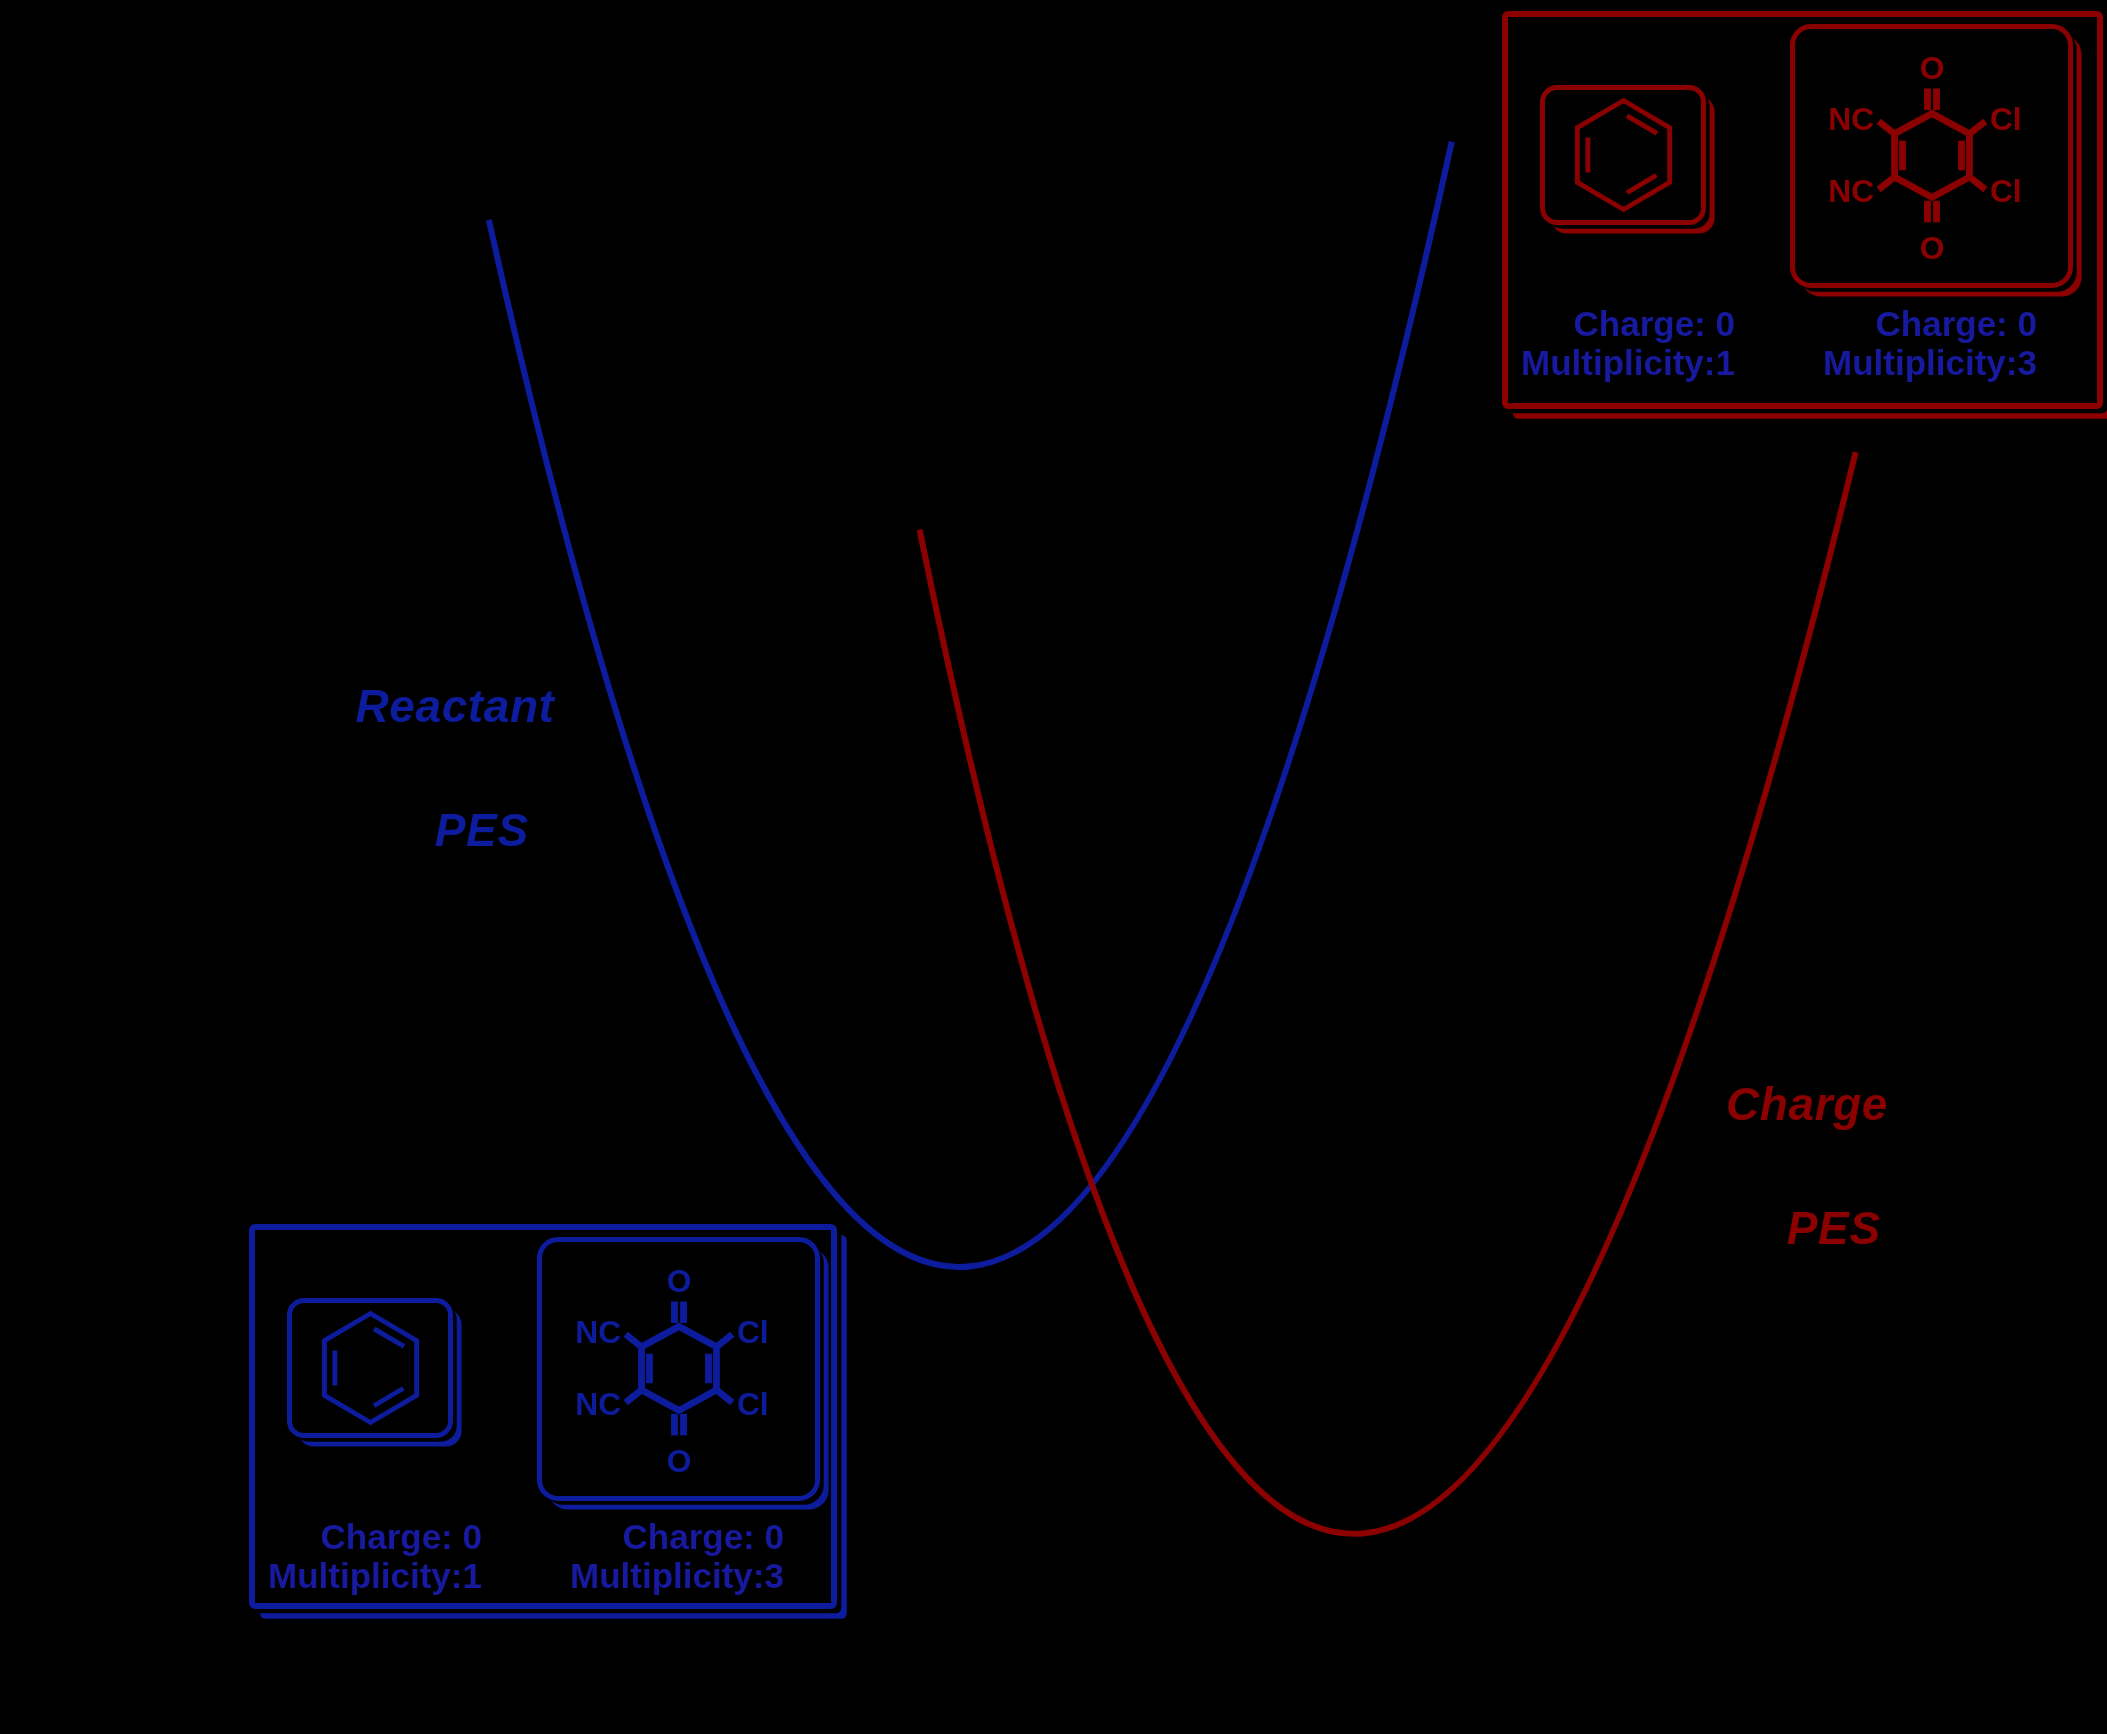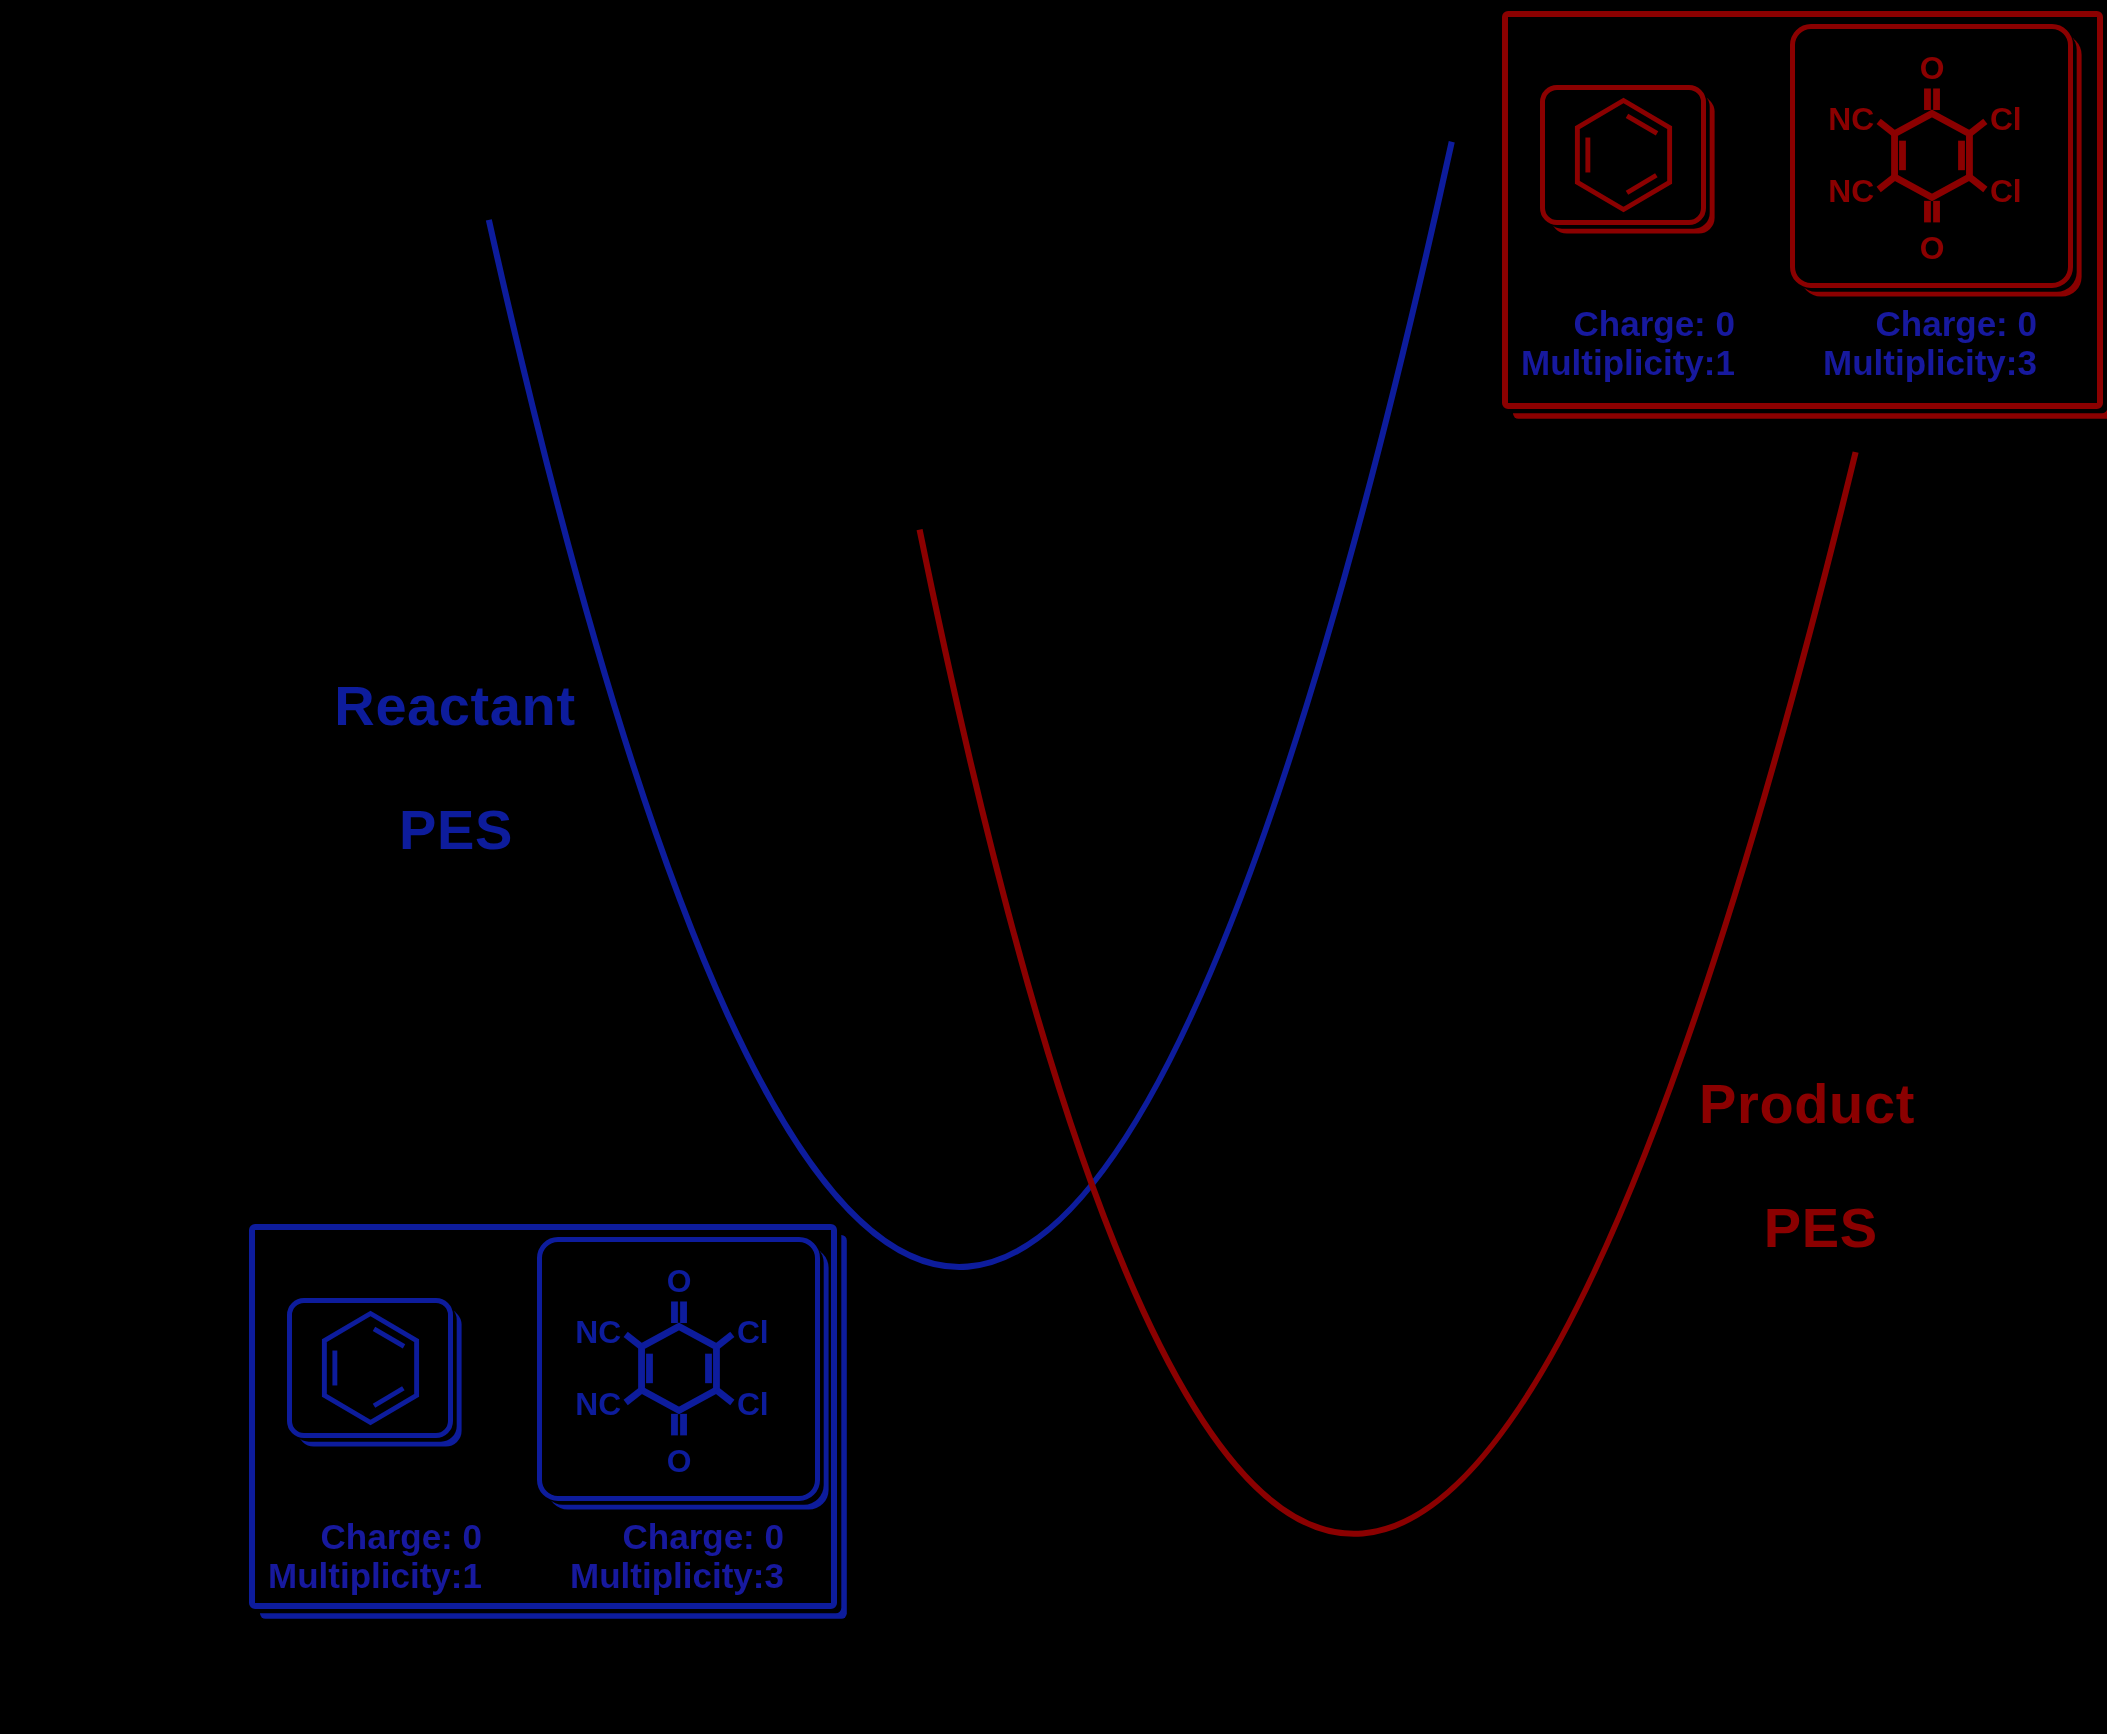--- a/index.html
+++ b/index.html
@@ -18,24 +18,26 @@
     left: 0; top: 0;
     width: 2108px; height: 1734px;
   }
   .curve { fill: none; stroke-width: 10px; }
   .curve.reactant { stroke: var(--blue); }
   .curve.product  { stroke: var(--red); }
 
   .pes-label {
     position: absolute;
     transform: translateX(-50%);
-    font-size: 56px;
+    text-align: center;
+    font-size: 46px;
     line-height: 62px;
     letter-spacing: 0.6px;
     white-space: pre;
+    font-style: italic;
   }
   #reactant-label { left: 455px; top: 675px; color: var(--blue); }
   #product-label  { left: 1807px; top: 1073px; color: var(--red); }
 
   .panel {
     position: absolute;
     background: #000;
     border: 6.1px solid;
     border-radius: 6.1px;
     z-index: 0;
@@ -104,21 +106,21 @@
 
   <svg id="curves-svg" viewBox="0 0 3450 2838" xmlns="http://www.w3.org/2000/svg">
     <path class="curve reactant" d="M 800 360 Q 1580 3850 2376 232"></path>
     <path class="curve product" d="M 1505 867 Q 2189 4216 3037 740"></path>
   </svg>
 
   <div class="pes-label" id="reactant-label"><span>Reactant</span><br>
     <span>PES</span>
   </div>
 
-  <div class="pes-label" id="product-label"><span>Product</span><br>
+  <div class="pes-label" id="product-label"><span>Charge</span><br>
     <span>PES</span>
   </div>
 
   <div class="panel" id="product-panel">
     <div class="mol-card benzene-card">
       <svg class="mol-svg benzene-svg" width="105" height="116" viewBox="0 0 150 166" xmlns="http://www.w3.org/2000/svg">
         <polygon class="bond" points="75,5 141,44 141,122 75,161 9,122 9,44"></polygon>
         <line class="bond" x1="80" y1="27" x2="123" y2="52"></line>
         <line class="bond" x1="122" y1="112" x2="80" y2="137"></line>
         <line class="bond" x1="24" y1="58" x2="24" y2="108"></line>

